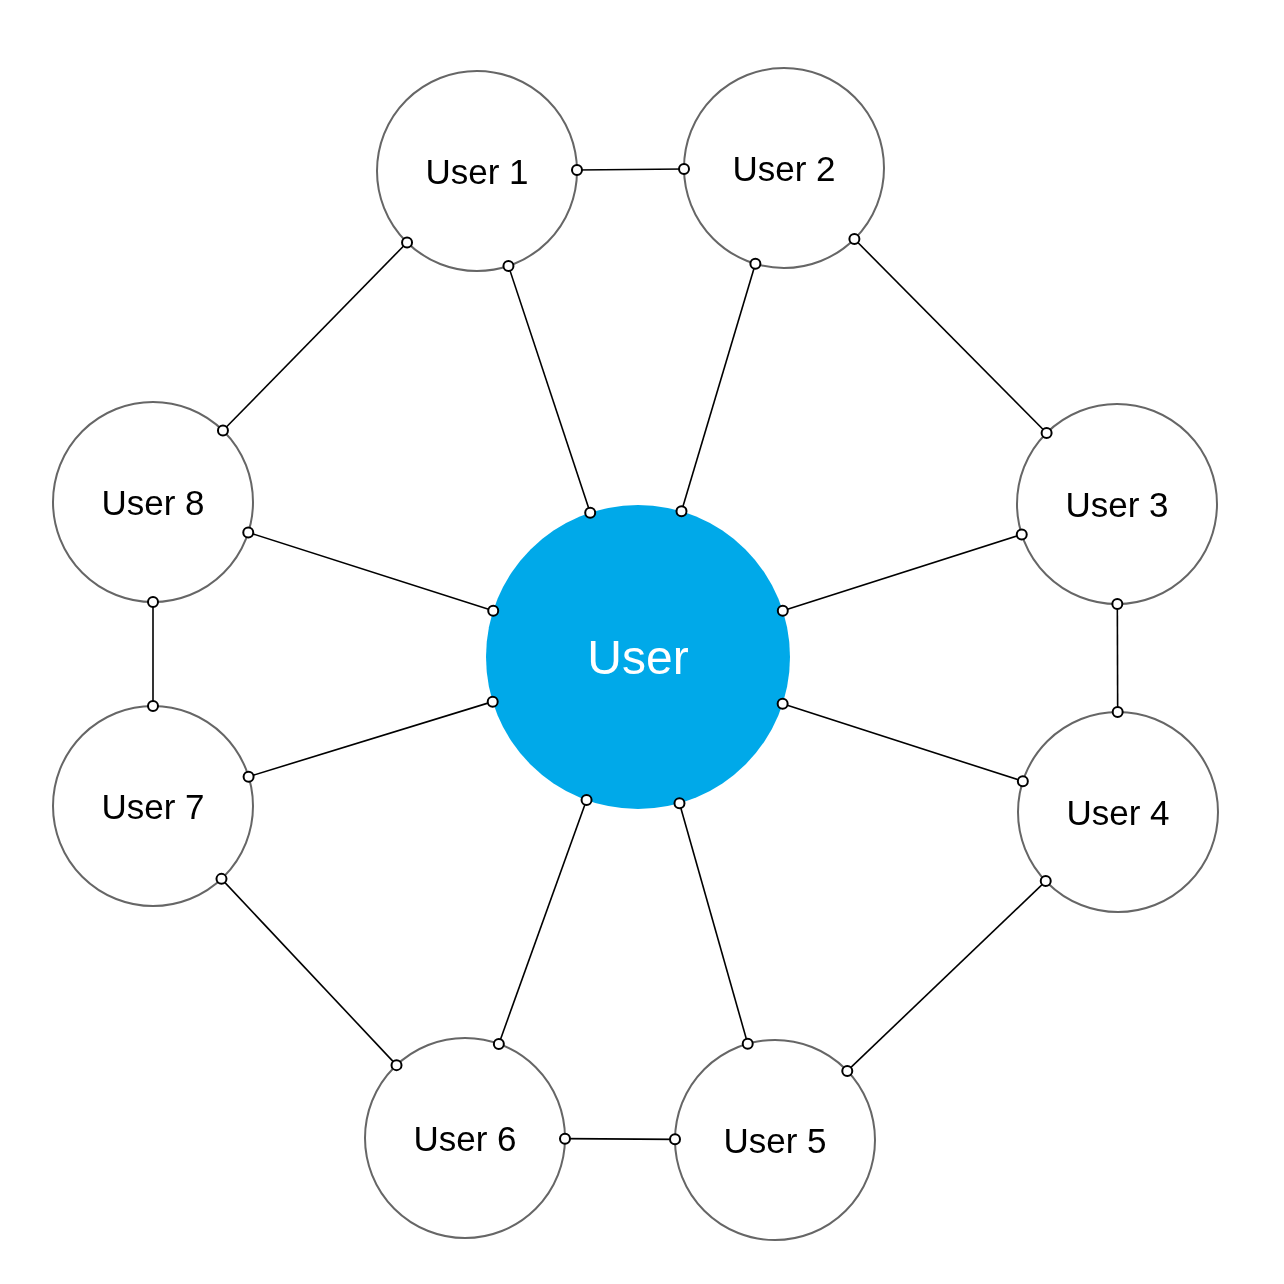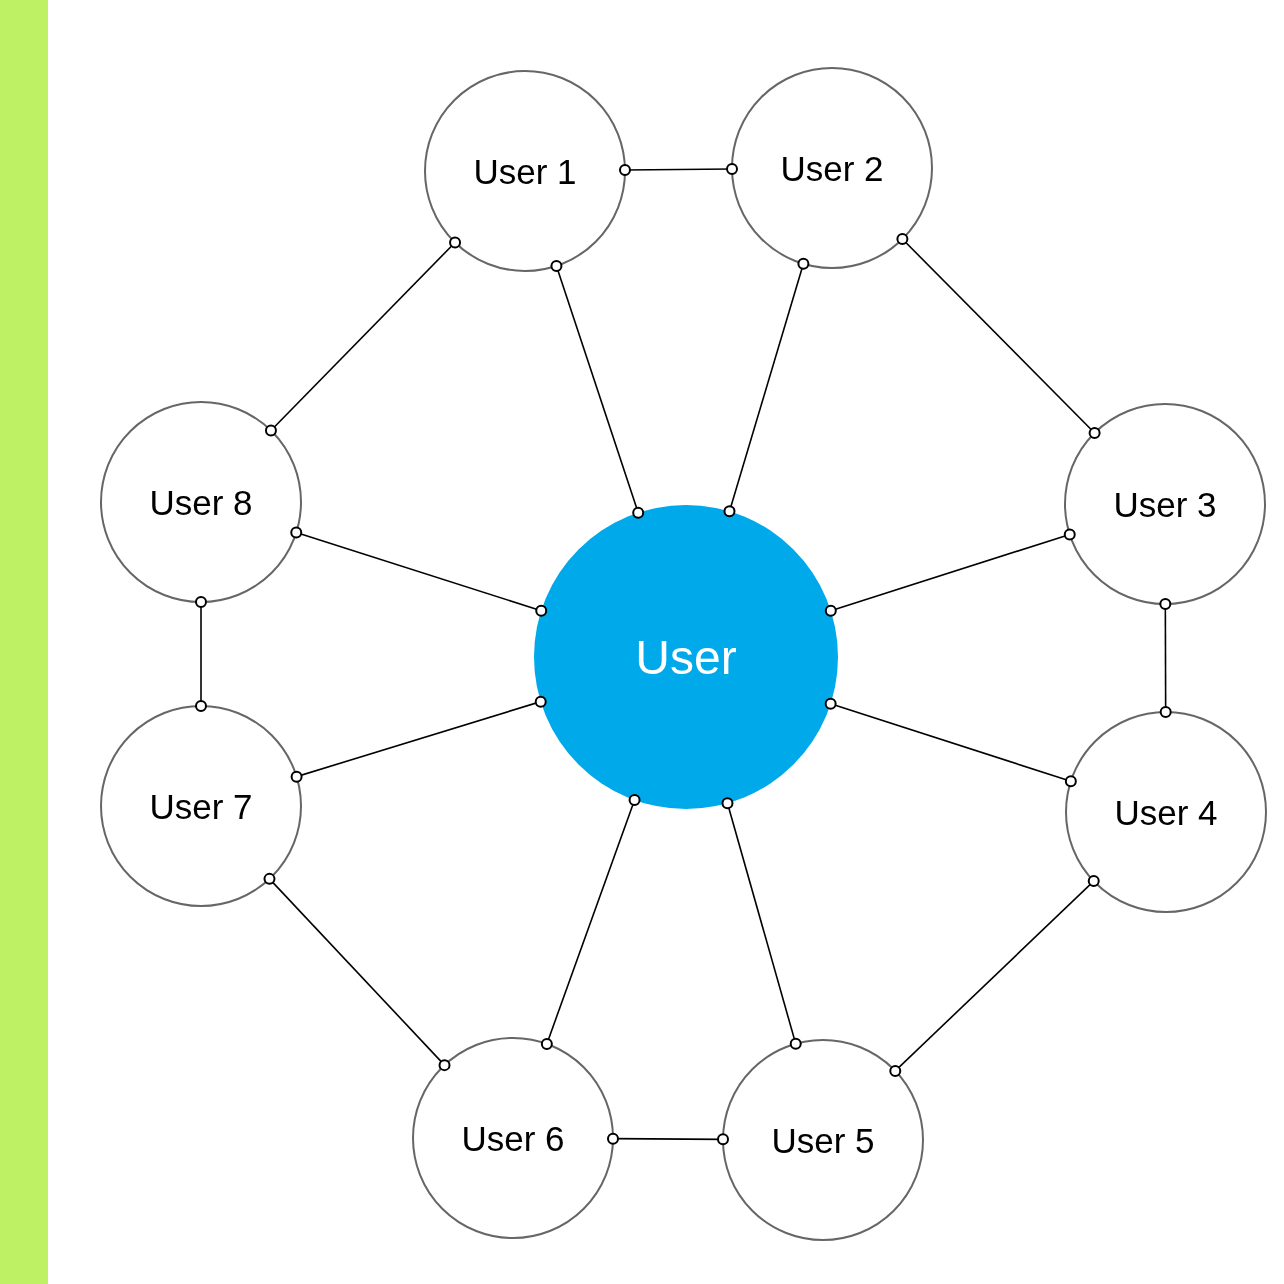--- a/index.html
+++ b/index.html
@@ -8,22 +8,21 @@
     background: #ffffff;
     width: 1284px;
     height: 1284px;
     overflow: hidden;
     font-family: "Liberation Sans", "DejaVu Sans", sans-serif;
   }
   .canvas-wrap {
     width: 1024px;
     height: 1284px;
     position: relative;
-    background: #bef264;
-    padding-left: 48px;
+    background: #0369a1;
   }
   svg {
     display: block;
   }
   .node-label {
     font-family: "Liberation Sans", "DejaVu Sans", sans-serif;
   }
 </style>
 </head>
 <body>

